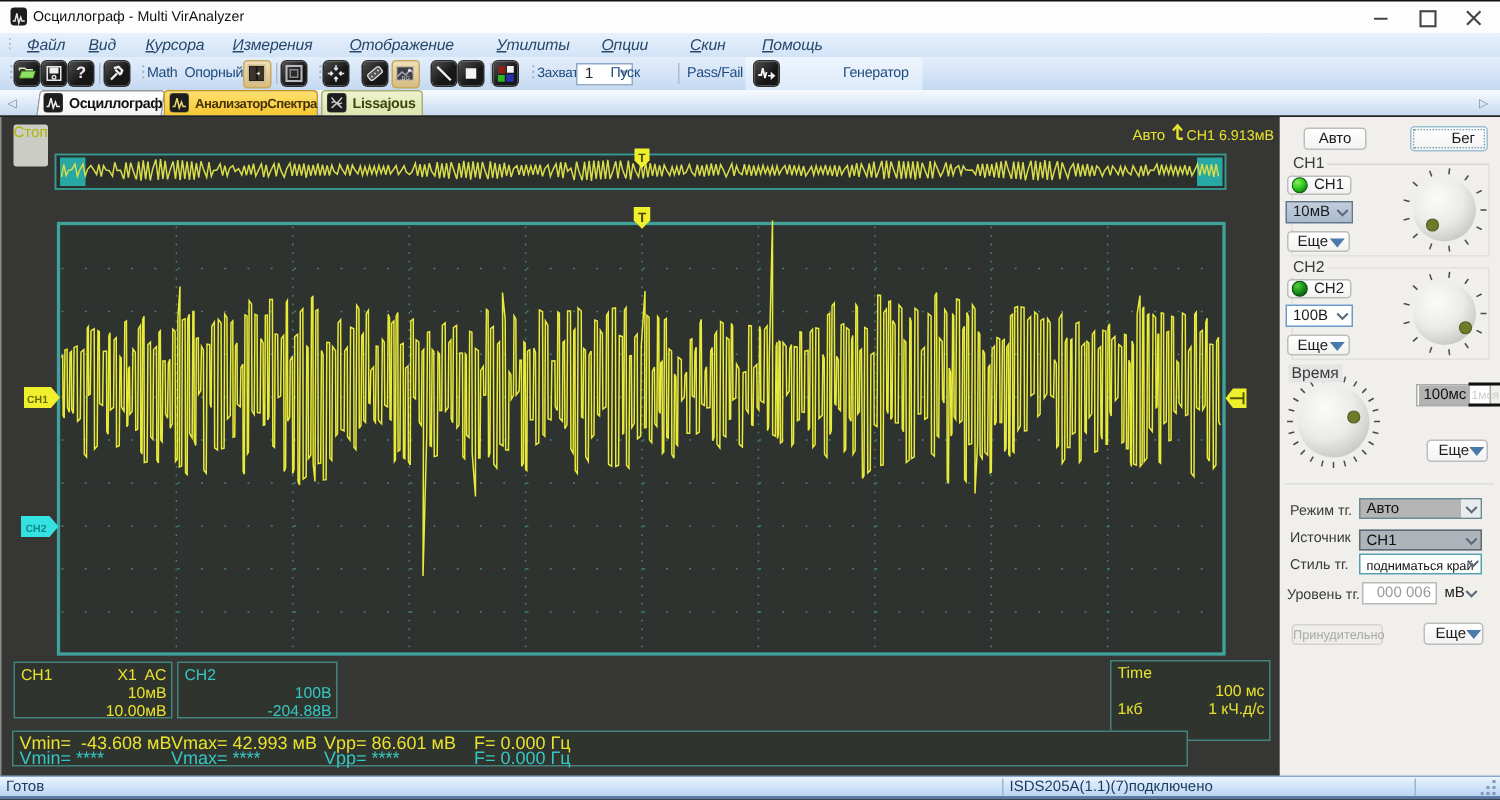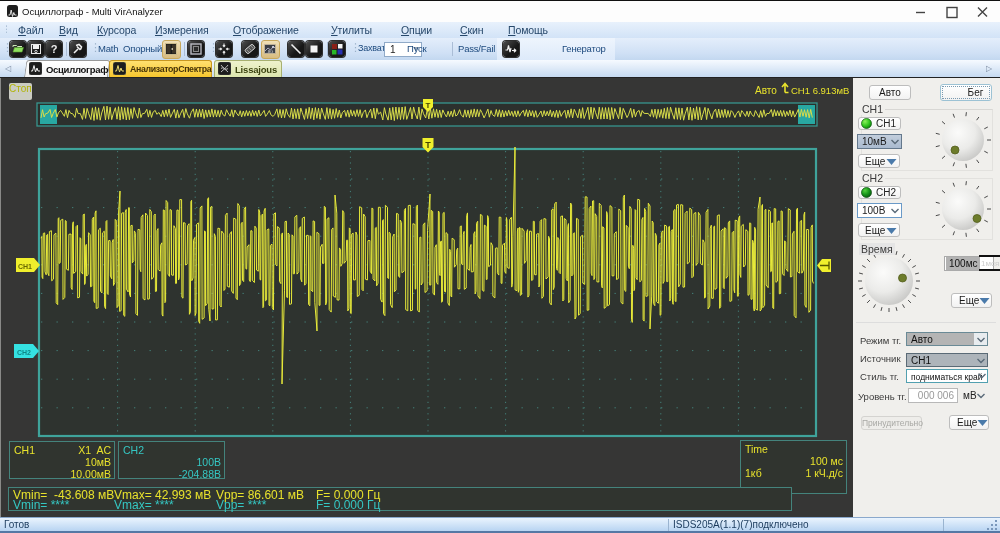--- a/index.html
+++ b/index.html
@@ -1,20 +1,20 @@
 <!DOCTYPE html>
 <html><head><meta charset="utf-8"><style>
 *{margin:0;padding:0;box-sizing:border-box;}
 body{width:1000px;height:533px;font-family:"Liberation Sans",sans-serif;overflow:hidden;position:relative;background:#363635;}
 .abs{position:absolute;white-space:nowrap;}
 .titlebar{left:0;top:0;width:1000px;height:22px;background:#fdfdfd;border-top:1px solid #111;text-align:center;}
 .title-ico{left:7px;top:4px;width:11px;height:12px;background:#1d1d1d;border-radius:2.5px;}
 .title-txt{left:22px;top:5px;font-size:9.5px;color:#111;}
 .menubar{left:0;top:22px;width:1000px;height:16px;background:linear-gradient(#e8f1fc,#d2e3f7);}
-.menu-item{position:absolute;top:2px;font-size:10.5px;color:#27486b;white-space:nowrap;letter-spacing:-0.1px;}
+.menu-item{position:absolute;top:2px;font-size:10.5px;color:#27486b;white-space:nowrap;letter-spacing:-0.1px;font-style:italic;}
 .toolbar{left:0;top:38px;width:1000px;height:22px;background:linear-gradient(#e4eefb,#cfe0f5 70%,#c3d8f0);}
 .tbico{position:absolute;top:3px;width:16px;height:16px;border-radius:3px;background:linear-gradient(135deg,#4e4e4e,#171717 60%);box-shadow:0 0 0 1px #2e2e2e;}
 .tbsep{position:absolute;top:4px;width:1px;height:14px;background:#aabdd6;}
 .tbtxt{position:absolute;top:5px;font-size:9.5px;color:#1d4a7e;white-space:nowrap;letter-spacing:-0.2px;}
 .tab{position:absolute;top:0;height:17px;border-radius:3px 3px 0 0;font-size:11px;}
 .dk{color:#e8e22c;}
 .cy{color:#35c7c3;}
 .infobox{position:absolute;border:1px solid #44837c;font-size:10.5px;line-height:12px;white-space:nowrap;background:#30342f;}
 .panel-btn{position:absolute;background:linear-gradient(#ffffff,#f2f2f2);border:1px solid #bdbdbd;border-radius:3px;font-size:10px;color:#1a1a1a;text-align:center;white-space:nowrap;}
 .lbl{position:absolute;font-size:10.5px;color:#3a3a3a;white-space:nowrap;}
@@ -191,21 +191,21 @@
 <text x="25" y="190.5" font-size="7" font-weight="bold" fill="#6a6a00" text-anchor="middle">CH1</text>
 
 <path d="M14 266 h19 l6 7 l-6 7 h-19 z" fill="#35e2e2"></path>
 <text x="24" y="276.5" font-size="7" font-weight="bold" fill="#0e8888" text-anchor="middle">CH2</text>
 
 <path d="M831 181 v13 h-9 l-5 -6.5 l5 -6.5 z" fill="#f0ef2c"></path>
 <path d="M820 187.5 h9 M829 183.5 v8" stroke="#555500" stroke-width="1.3" fill="none"></path>
 </svg>
   </div>
 
-<div class="abs" style="left:9px;top:83px;width:23px;height:17px;background:#cbccc3;border-radius:2px;font-size:10px;color:#b2b40a;line-height:12px;">Стоп</div>
+<div class="abs" style="left:9px;top:83px;width:23px;height:28px;background:#cbccc3;border-radius:2px;font-size:10px;color:#b2b40a;line-height:12px;">Стоп</div>
 <div class="abs dk" style="left:755px;top:85px;font-size:10px;">Авто</div>
 <svg class="abs" style="left:780px;top:82px;" width="11" height="12">
     <path d="M5 2 L5 10.5 M5 10.5 L8.5 10.5 M2 5 L5 1.5 L8 5" stroke="#e8e22c" stroke-width="1.6" fill="none"></path>
   </svg>
 <div class="abs dk" style="left:791px;top:85px;font-size:9.5px;">CH1&nbsp;6.913мВ</div>
 
 <div class="infobox dk" style="left:9px;top:441px;width:106px;height:38px;">
  <div class="abs" style="left:4px;top:2px;">CH1</div>
  <div class="abs" style="right:3px;top:2px;">X1&nbsp; AC</div>
  <div class="abs" style="right:3px;top:14px;">10мВ</div>

